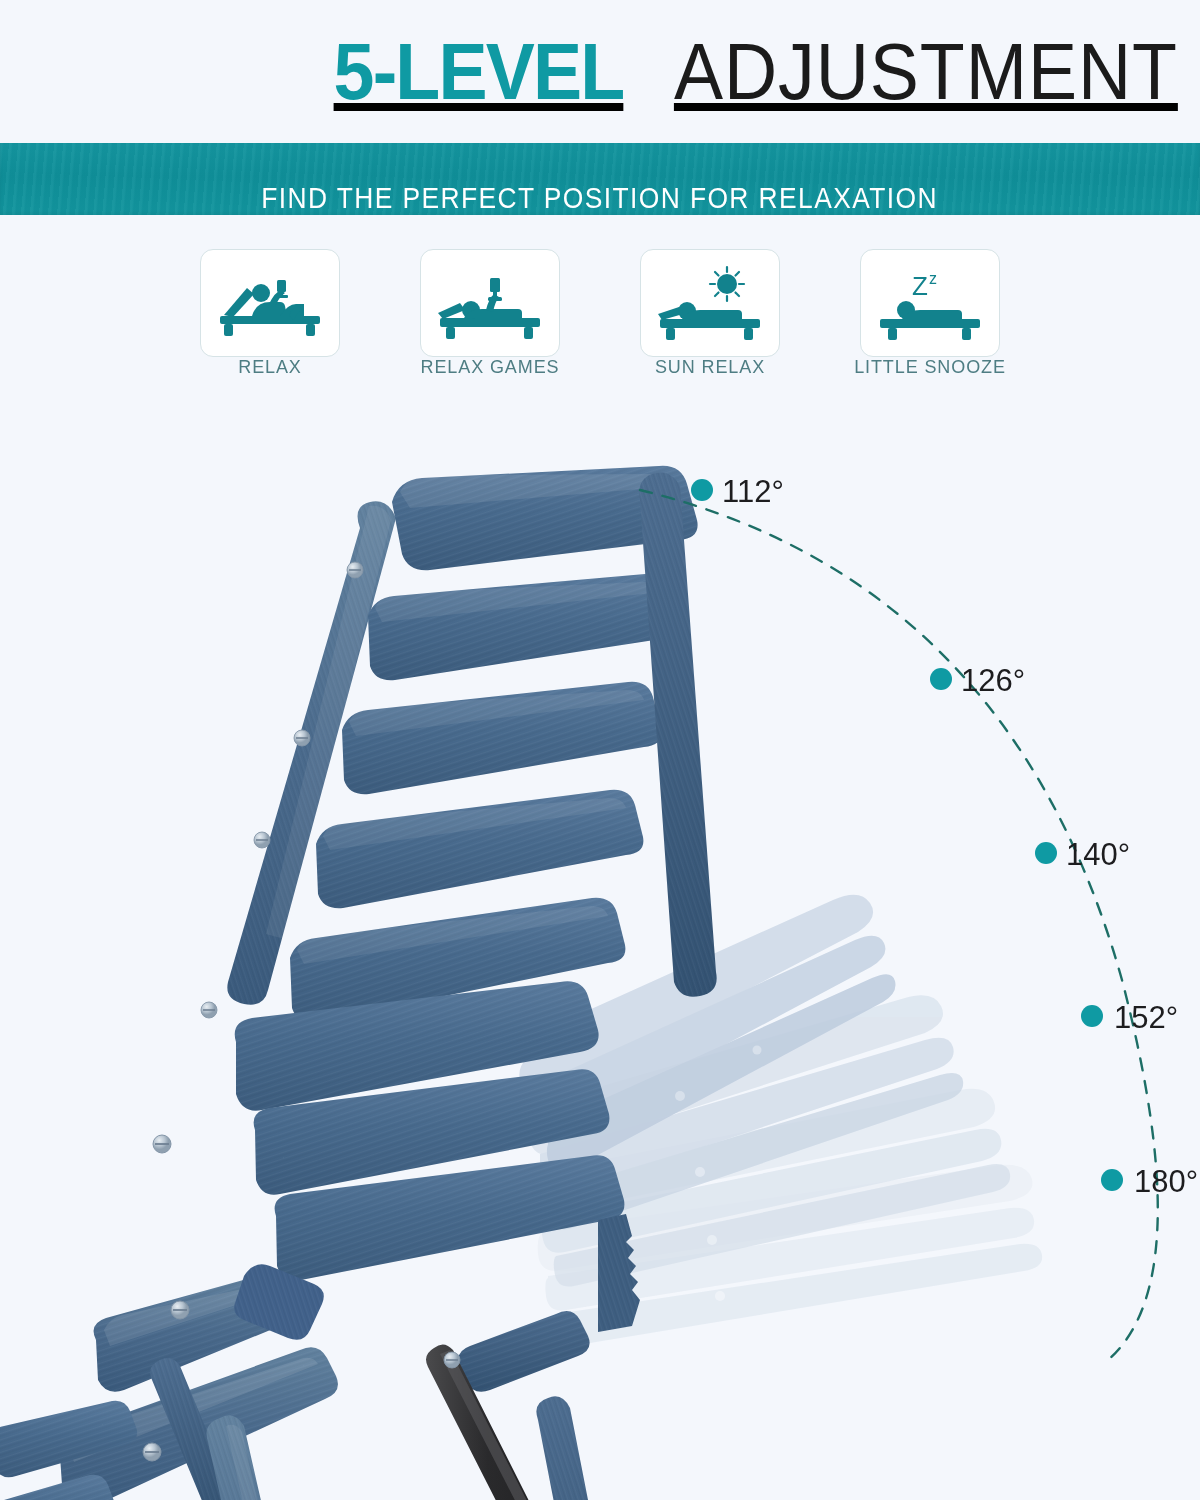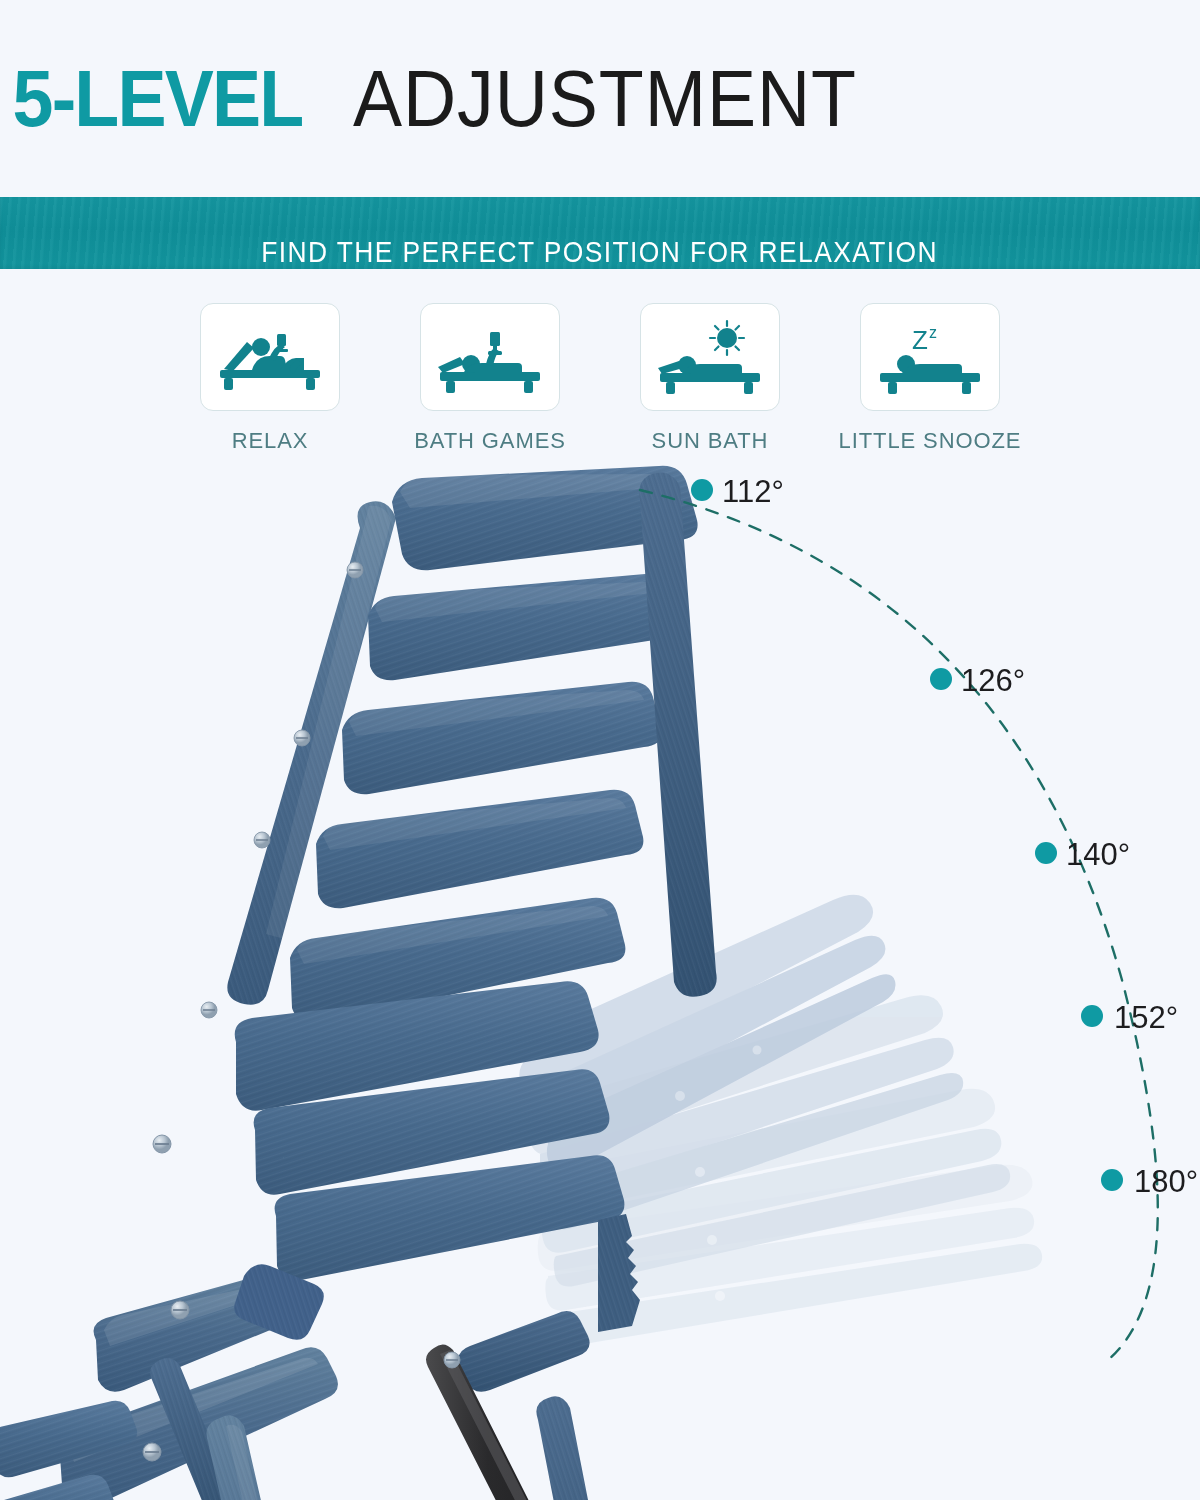--- a/index.html
+++ b/index.html
@@ -6,25 +6,26 @@
   html, body { width:1200px; height:1500px; }
   body {
     background:#f4f7fc;
     font-family:"Liberation Sans", sans-serif;
     position:relative;
     overflow:hidden;
   }
 
   
   #header-title {
-    height:197px;
+    height:143px;
     display:flex;
     align-items:center;
-    justify-content:flex-start;
+    justify-content:flex-end;
     letter-spacing:-0.5px;
+    text-decoration:underline;
   }
   .title-txt {
     font-size:80px;
     font-weight:bold;
     line-height:1;
     font-family:"Liberation Sans Narrow","Liberation Sans",sans-serif;
     transform:scaleX(0.92);
     transform-origin:center;
   }
   #title-accent { color:#0f9aa3; letter-spacing:-2px; }
@@ -62,22 +63,21 @@
   }
   .mode-card { width:158px; display:flex; flex-direction:column; align-items:center; }
   .card-box {
     width:140px; height:108px;
     background:#ffffff;
     border:1.3px solid #d6e3e6;
     border-radius:13px;
     display:flex; align-items:center; justify-content:center;
   }
   .card-label {
-    margin-top:17px;
-    font-size:22px;
+    font-size:18px;
     color:#4e7d83;
     letter-spacing:0.9px;
     white-space:nowrap;
   }
   .card-box svg { display:block; }
 
   
   #product-scene {
     position:absolute;
     left:0; top:430px;
@@ -139,21 +139,21 @@
           <path d="M4 47 L26 37 L31 44 L9 53 Z"></path>
           <circle cx="37" cy="44" r="9"></circle>
           <path d="M30 52 q5 -9 18 -9 h36 q4 0 4 4 v5 Z"></path>
           <path d="M52 44 q3 -12 8 -16 l5 3 q-4 5 -6 15 Z"></path>
           <rect x="56" y="12" width="10" height="14" rx="1.5"></rect>
           <rect x="59" y="26" width="4" height="6"></rect>
           <rect x="54" y="31" width="14" height="4" rx="1.5"></rect>
         </g>
       </svg>
     </div>
-    <div class="card-label">BATH GAMES</div>
+    <div class="card-label">RELAX GAMES</div>
   </div>
 
   <div class="mode-card">
     <div class="card-box">
       <svg width="112" height="76" viewBox="0 0 112 76">
         <g fill="#12828d">
           <circle cx="73" cy="19" r="10"></circle>
           <g stroke="#12828d" stroke-width="2.2" stroke-linecap="round">
             <line x1="73" y1="2" x2="73" y2="7"></line>
             <line x1="73" y1="31" x2="73" y2="36"></line>
@@ -166,21 +166,21 @@
           </g>
           <rect x="6" y="54" width="100" height="9" rx="2"></rect>
           <rect x="12" y="63" width="9" height="12" rx="2"></rect>
           <rect x="90" y="63" width="9" height="12" rx="2"></rect>
           <path d="M4 49 L25 42 L29 49 L8 55 Z"></path>
           <circle cx="33" cy="46" r="9"></circle>
           <path d="M28 54 q6 -9 18 -9 h38 q4 0 4 4 v5 Z"></path>
         </g>
       </svg>
     </div>
-    <div class="card-label">SUN BATH</div>
+    <div class="card-label">SUN RELAX</div>
   </div>
 
   <div class="mode-card">
     <div class="card-box">
       <svg width="112" height="76" viewBox="0 0 112 76">
         <g fill="#12828d">
           <text x="38" y="30" font-family="Liberation Sans, sans-serif" font-size="26" font-weight="400">Z</text>
           <text x="55" y="19" font-family="Liberation Sans, sans-serif" font-size="16" font-weight="400">z</text>
           <rect x="6" y="54" width="100" height="9" rx="2"></rect>
           <rect x="14" y="63" width="9" height="12" rx="2"></rect>

